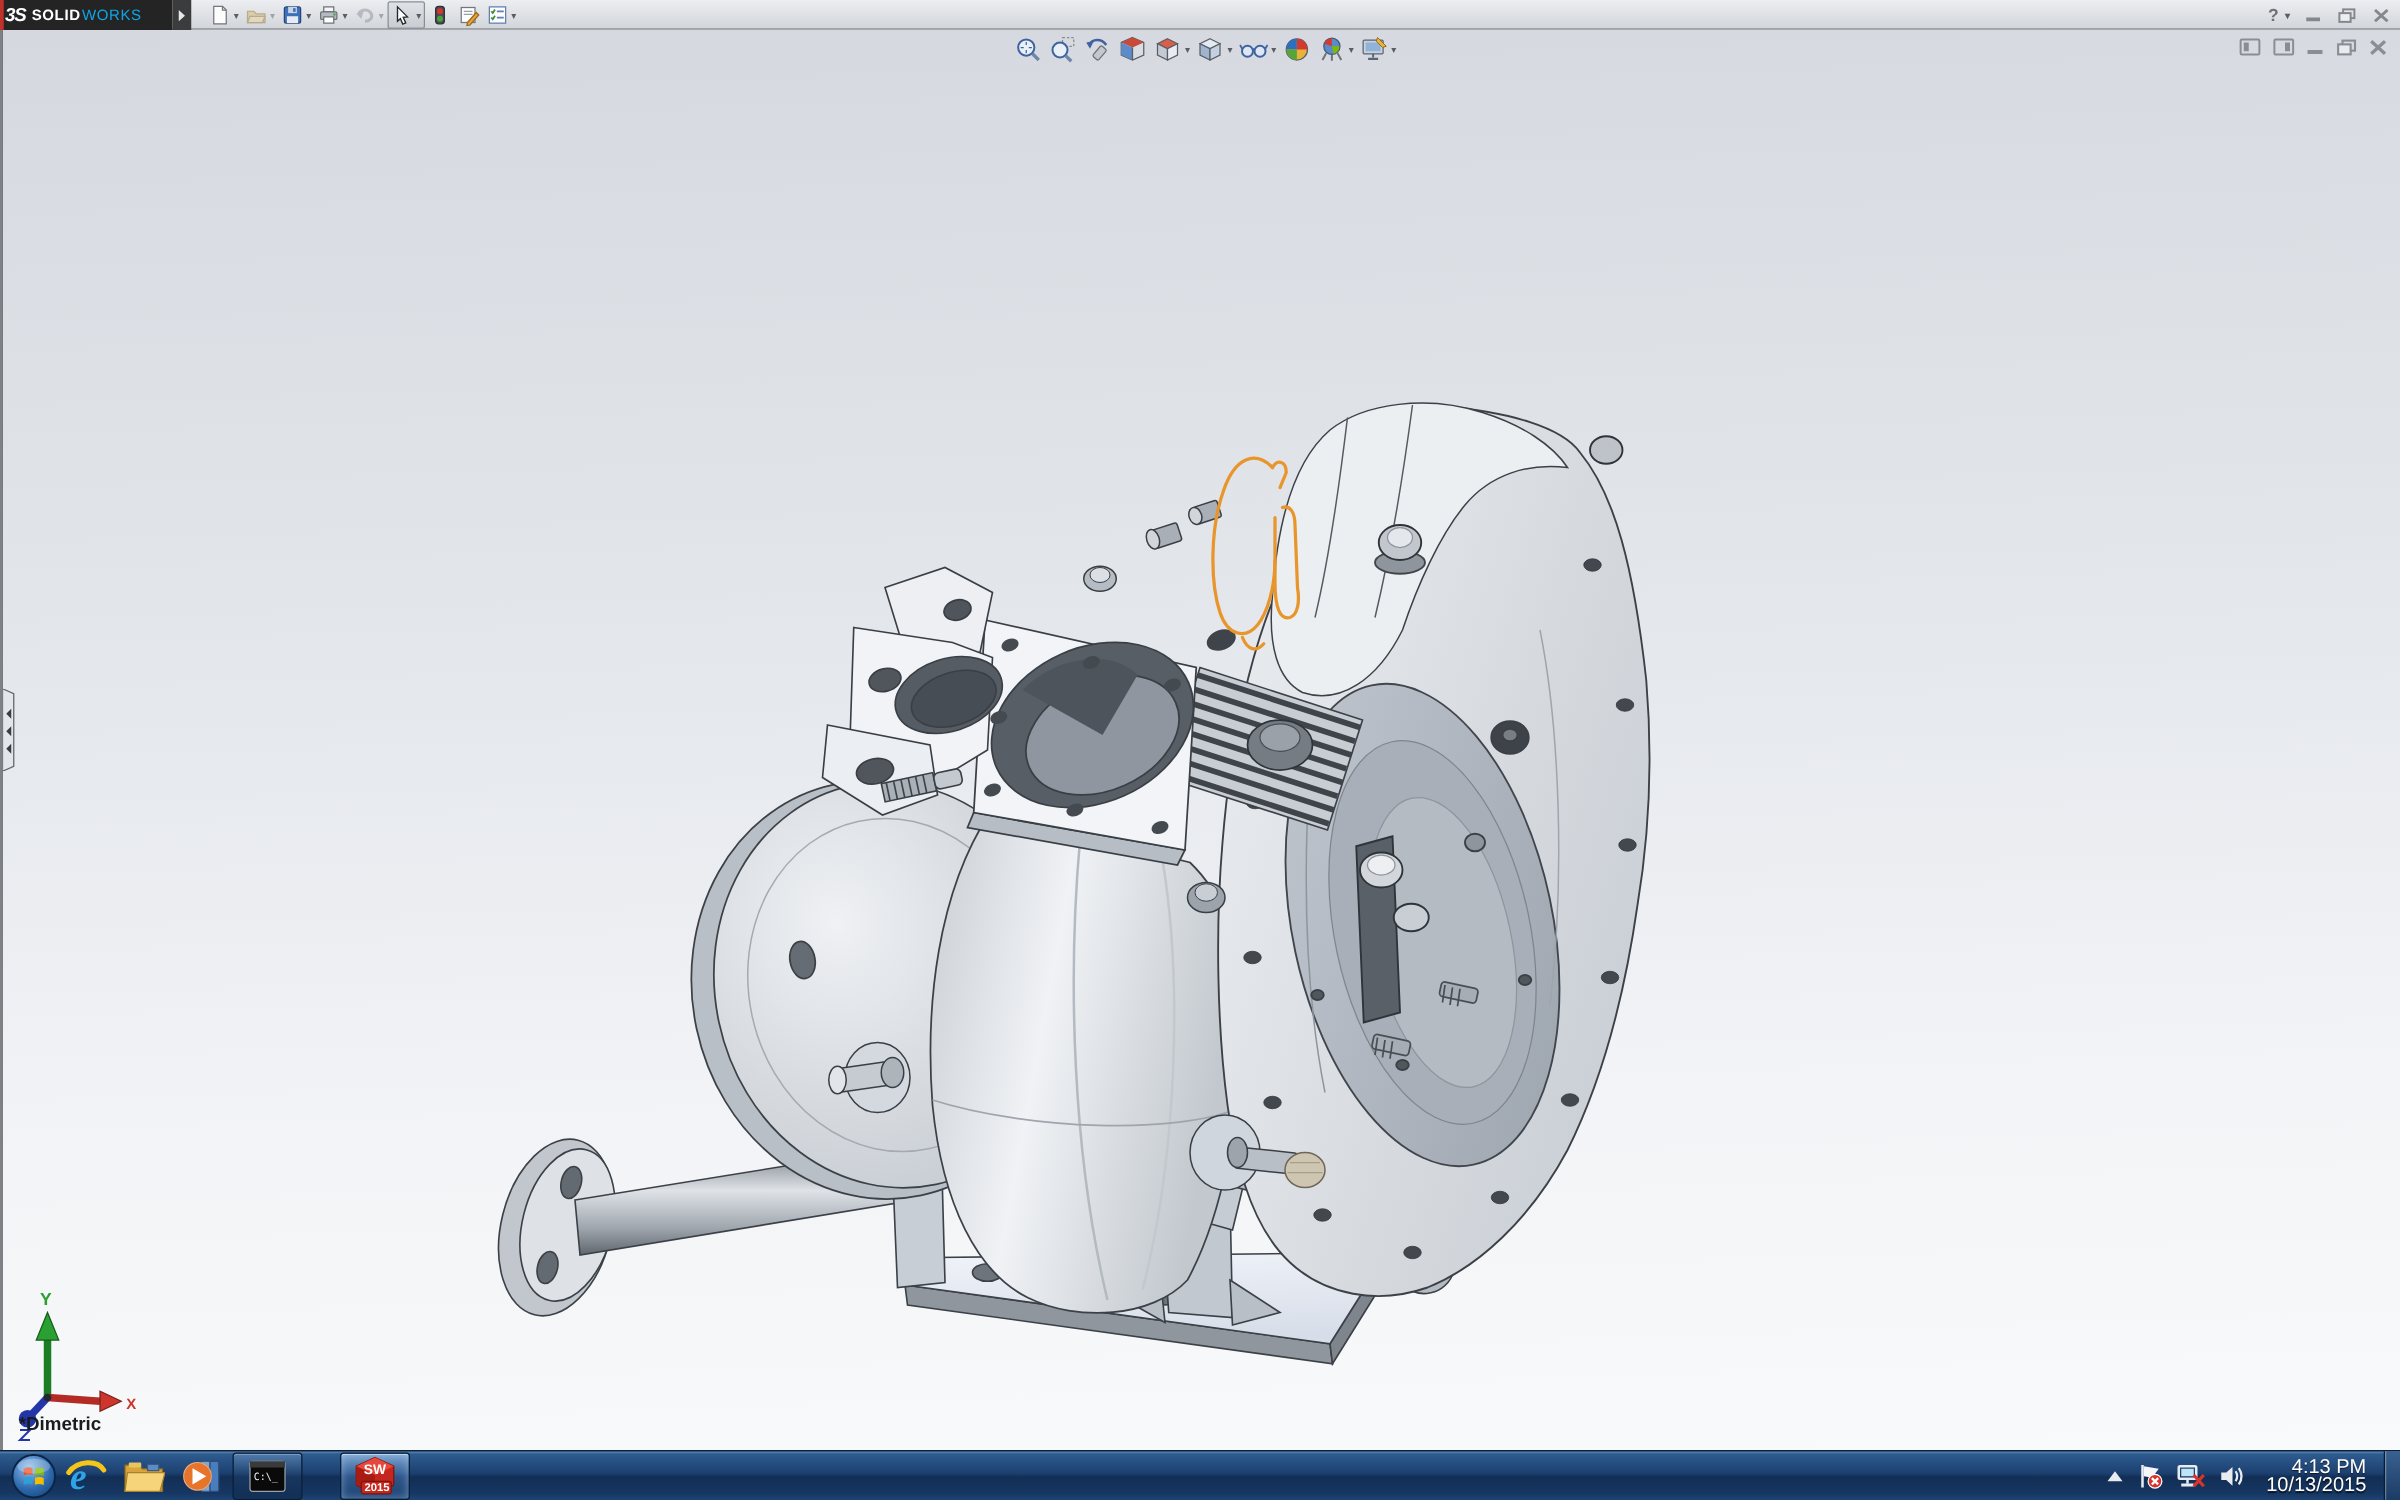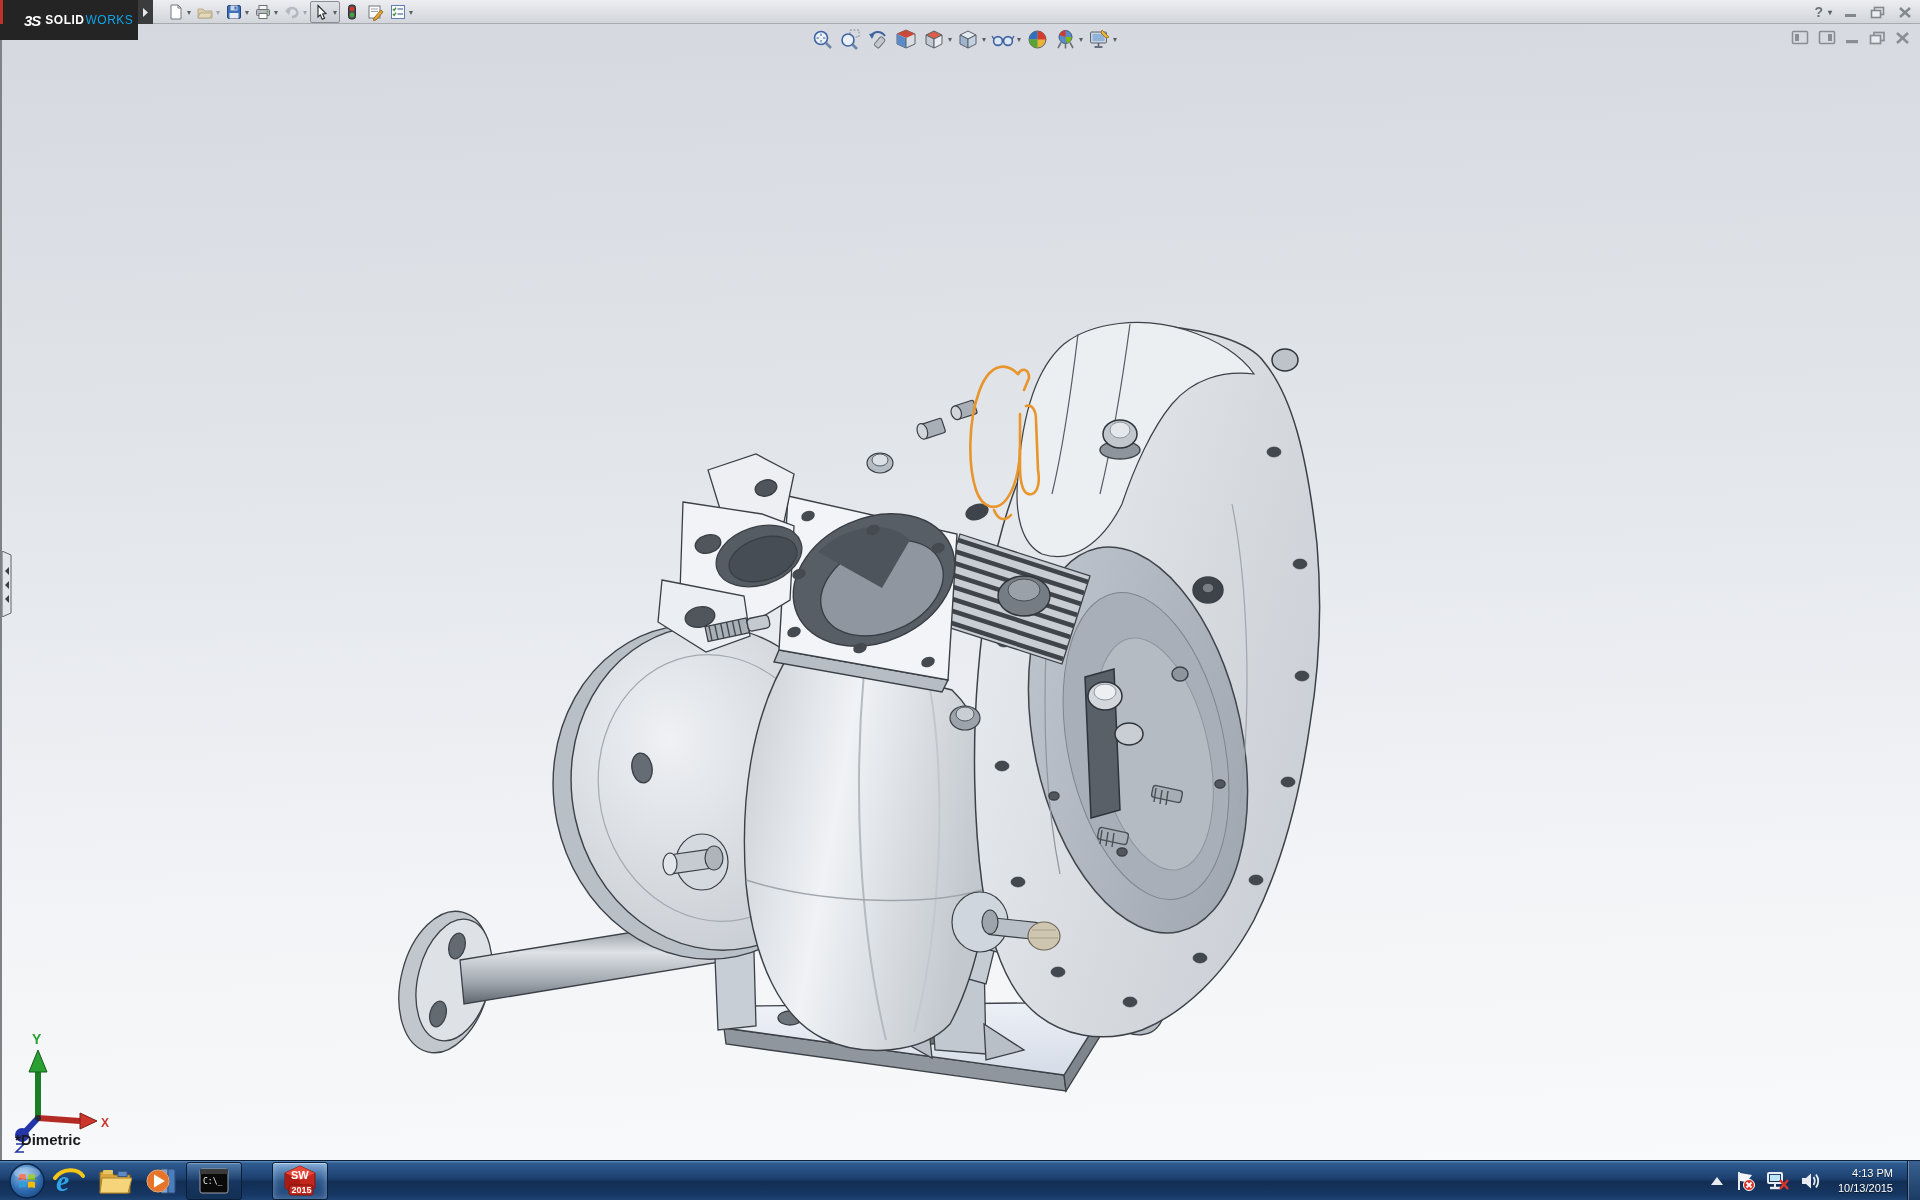--- a/index.html
+++ b/index.html
@@ -2,22 +2,22 @@
 <html><head>
 <meta charset="utf-8">
 <style>
   html,body{margin:0;padding:0;width:1920px;height:1200px;overflow:hidden;
     font-family:"Liberation Sans",sans-serif;background:#000;}
   *{box-sizing:border-box;}
 
   
   .titlebar{position:absolute;top:0;left:0;width:1920px;height:24px;
     background:linear-gradient(#ECEEF1,#D2D5DA);border-bottom:1px solid #A6A9AE;z-index:30;}
-  .brand{position:absolute;left:0;top:0;width:138px;height:40px;background:#242424;
-    display:flex;align-items:center;padding-left:24px;gap:5px;}
+  .brand{position:absolute;left:0;top:0;width:138px;height:24px;background:#242424;
+    display:flex;align-items:center;padding-left:4px;gap:5px;}
   .brand::before{content:"";position:absolute;left:0;top:0;width:3px;height:24px;background:#C03129;}
   .brand .mark{color:#fff;font-size:15px;font-weight:700;font-style:italic;letter-spacing:-1px;}
   .brand .solid{color:#fff;font-size:12px;font-weight:700;letter-spacing:.5px;}
   .brand .works{color:#0ea5e9;font-size:12px;font-weight:400;letter-spacing:.5px;margin-left:-4px;}
   .brand-tab{position:absolute;left:138px;top:0;width:15px;height:24px;background:#3B3C3E;
     display:flex;align-items:center;justify-content:center;}
   .brand-tab svg{display:block;}
   .main-toolbar{position:absolute;left:165px;top:0;height:24px;display:flex;align-items:center;gap:1px;}
   .tbtn{display:flex;align-items:center;height:22px;padding:1px 2px;border-radius:2px;}
   .tbtn.disabled{opacity:.45;}
@@ -46,21 +46,21 @@
   .orb{width:38px;height:38px;margin-left:8px;position:relative;flex:0 0 auto;}
   .task-icon{width:46px;height:40px;display:flex;align-items:center;justify-content:center;flex:0 0 auto;}
   .task-btn{width:56px;height:38px;margin:1px 2px;display:flex;align-items:center;justify-content:center;
     border:1px solid #0A1E38;border-radius:3px;flex:0 0 auto;
     background:linear-gradient(180deg,rgba(110,150,195,.55),rgba(28,62,105,.55) 50%,rgba(14,38,70,.6));
     box-shadow:inset 0 1px 0 rgba(255,255,255,.25);}
   .task-btn.active{background:linear-gradient(180deg,rgba(150,190,230,.75),rgba(60,105,160,.7) 50%,rgba(30,70,120,.75));
     box-shadow:inset 0 1px 0 rgba(255,255,255,.45),inset 0 0 8px rgba(190,220,255,.5);margin-left:28px;}
   .tray{margin-left:auto;display:flex;align-items:center;gap:10px;height:40px;}
   .tray-icon{display:flex;align-items:center;justify-content:center;}
-  .clock{text-align:right;color:#fff;font-size:11px;line-height:15px;margin:0 4px 0 6px;
+  .clock{text-align:right;color:#fff;font-size:16px;line-height:15px;margin:0 4px 0 6px;
     text-shadow:0 1px 1px rgba(0,0,0,.7);}
   .showdesk{width:13px;height:40px;border-left:1px solid #0A1C33;
     box-shadow:inset 1px 0 0 rgba(255,255,255,.3);
     background:linear-gradient(#39618F,#1A3A63);}
 </style>
 </head>
 <body>
 
 <div class="titlebar">
   <div class="brand">

